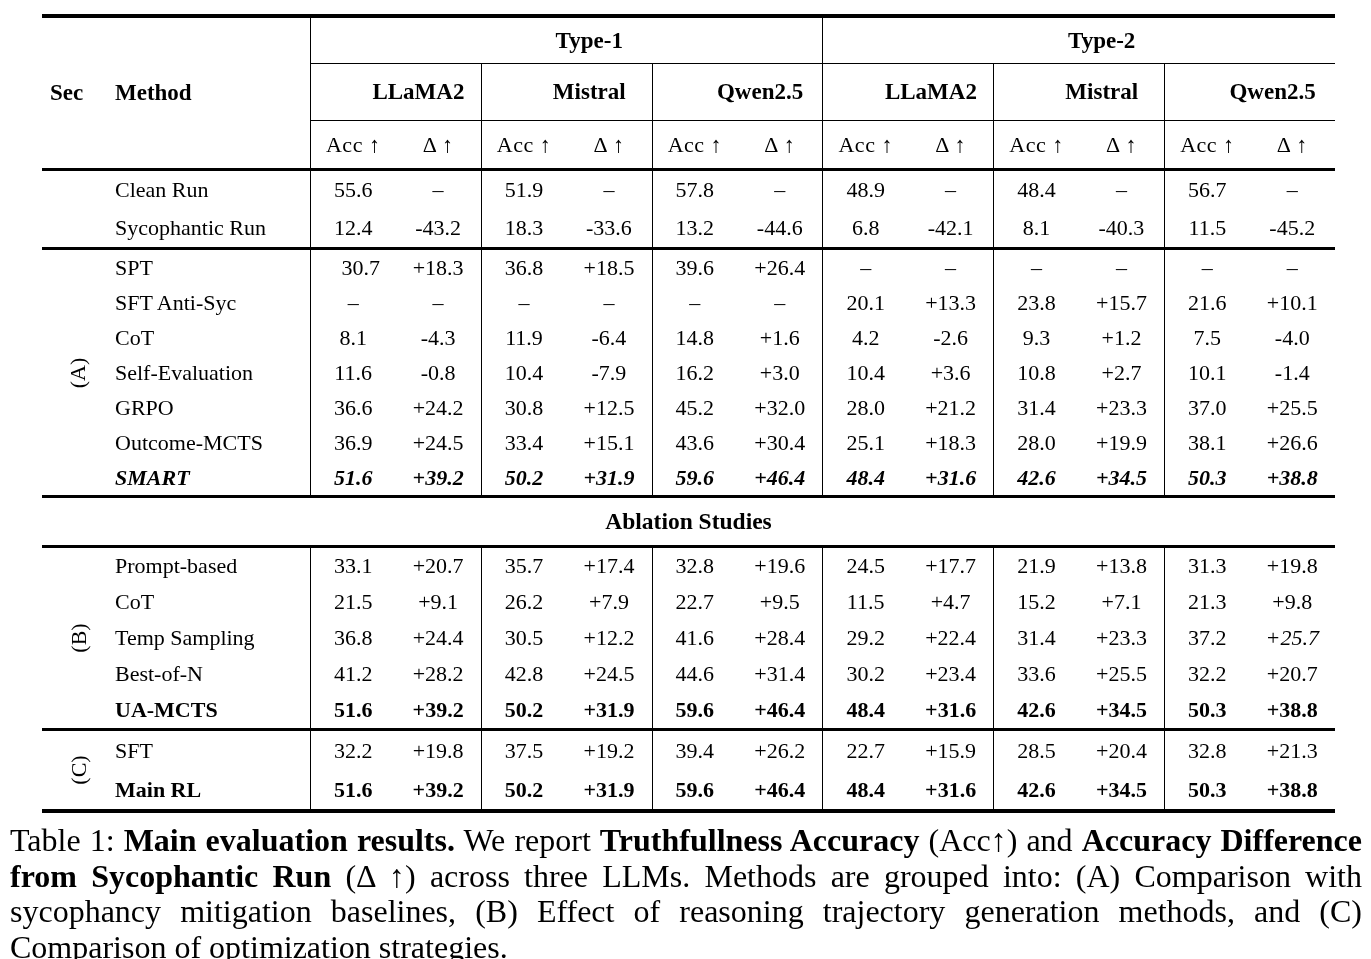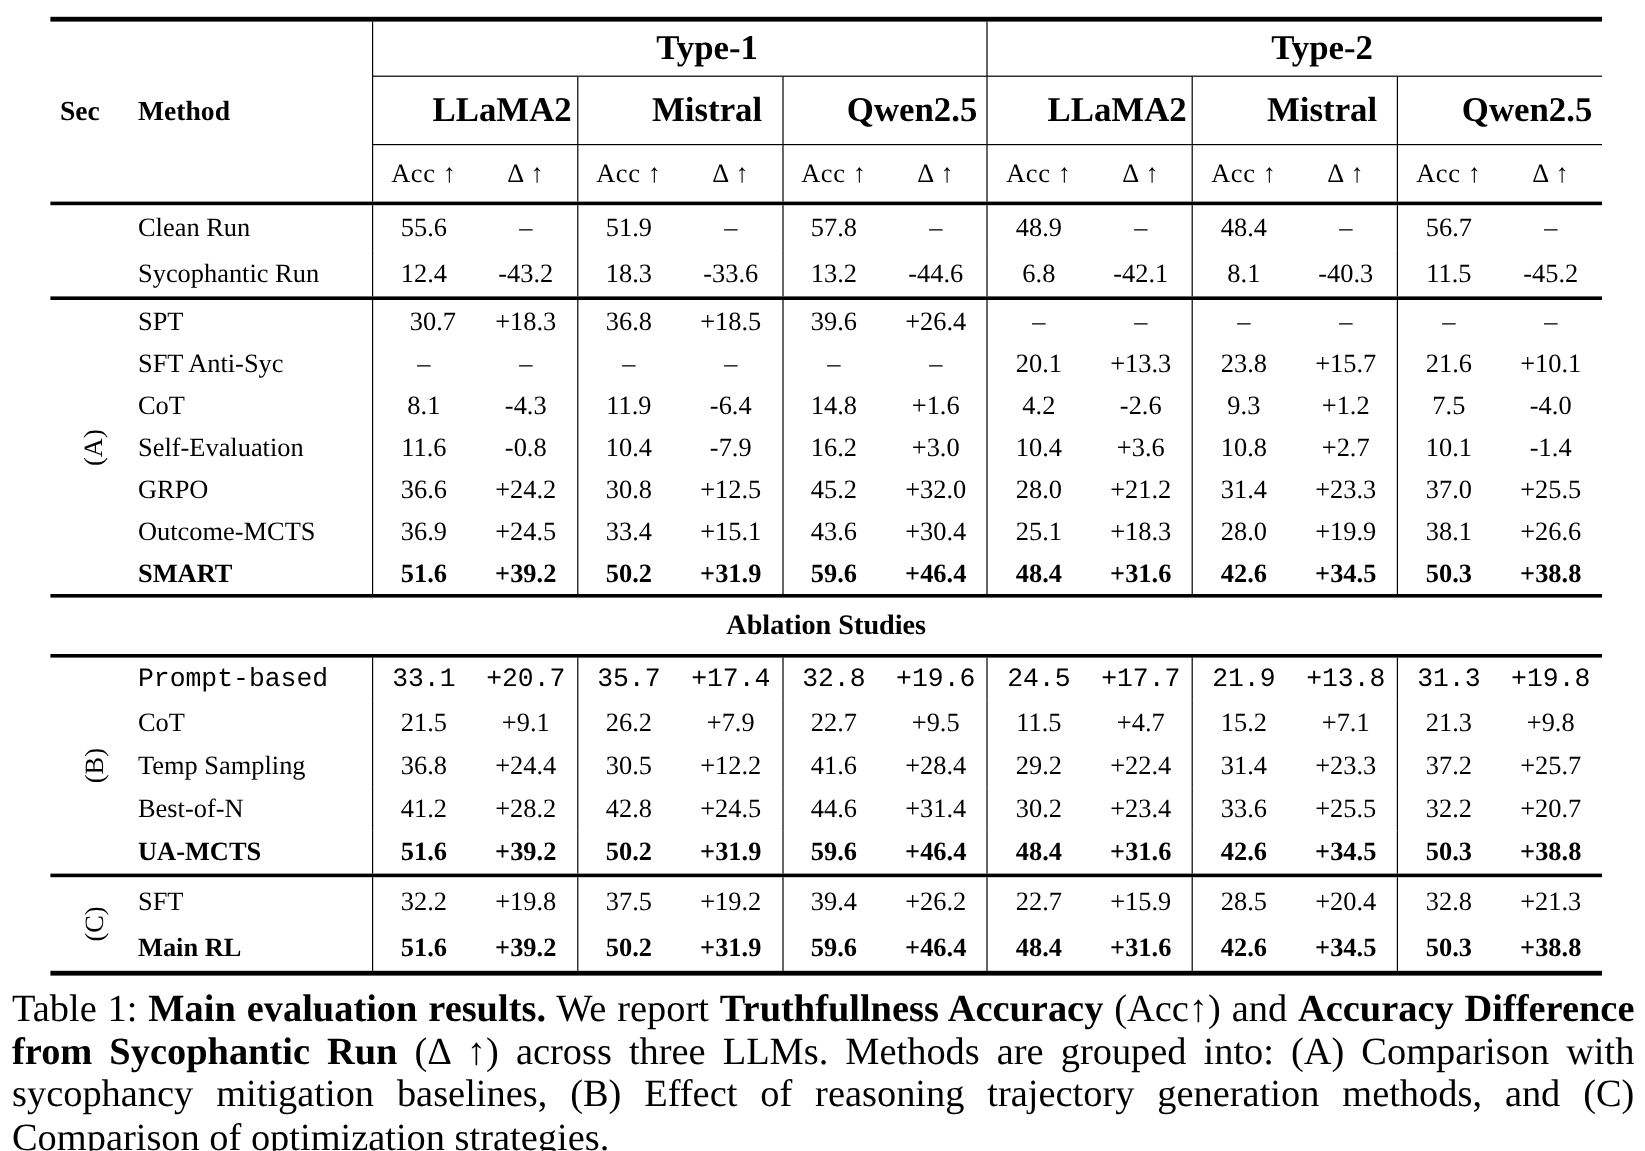--- a/index.html
+++ b/index.html
@@ -9,21 +9,21 @@
     -webkit-font-smoothing:antialiased;
   }
   #tbl{width:1293px;margin:14px 0 0 42px;}
   .grid{display:grid;grid-template-columns:73px 195px repeat(12,1fr);}
   .rule{background:#000;width:100%;}
   .r4{height:4px;}
   .r3{height:3px;}
   .cell{display:flex;align-items:center;}
   .hlabel{font-weight:bold;font-size:23px;padding-left:8px;}
   .hlabel.methodcol{padding-left:0;}
-  .hc{justify-content:center;font-weight:bold;font-size:29px;padding-left:45px;}
+  .hc{justify-content:center;font-weight:bold;font-size:23px;padding-left:45px;}
   .bb{border-bottom:1.5px solid #000;}
   .vb{border-left:1.5px solid #000;}
   .mc{justify-content:center;font-size:22px;letter-spacing:0.5px;}
   .row .cell{font-size:22px;}
   .method{grid-column:2;}
   .val{justify-content:center;}
   .bold .cell{font-weight:bold;}
   .block{position:relative;}
   .seclabel{position:absolute;left:0;top:0;bottom:0;width:73px;
     display:flex;align-items:center;justify-content:center;font-size:22px;}
@@ -184,21 +184,21 @@
         <div class="cell val" style="grid-column: 6;">+15.1</div>
         <div class="cell val vb" style="grid-column: 7; text-align: right;">43.6</div>
         <div class="cell val" style="grid-column: 8;">+30.4</div>
         <div class="cell val vb" style="grid-column: 9;">25.1</div>
         <div class="cell val" style="grid-column: 10;">+18.3</div>
         <div class="cell val vb" style="grid-column: 11;">28.0</div>
         <div class="cell val" style="grid-column: 12;">+19.9</div>
         <div class="cell val vb" style="grid-column: 13;">38.1</div>
         <div class="cell val" style="grid-column: 14;">+26.6</div>
       </div>
-      <div class="grid row bold" style="height: 35px;">
+      <div class="grid row bold" style="height: 35px; font-style: italic;">
         <div class="cell method">SMART</div>
         <div class="cell val vb" style="grid-column: 3;">51.6</div>
         <div class="cell val" style="grid-column: 4;">+39.2</div>
         <div class="cell val vb" style="grid-column: 5;">50.2</div>
         <div class="cell val" style="grid-column: 6;">+31.9</div>
         <div class="cell val vb" style="grid-column: 7;">59.6</div>
         <div class="cell val" style="grid-column: 8;">+46.4</div>
         <div class="cell val vb" style="grid-column: 9;">48.4</div>
         <div class="cell val" style="grid-column: 10;">+31.6</div>
         <div class="cell val vb" style="grid-column: 11;">42.6</div>
@@ -207,21 +207,21 @@
         <div class="cell val" style="grid-column: 14;">+38.8</div>
       </div>
     </div>
     <div class="rule r3"></div>
     <div class="banner">Ablation Studies</div>
     <div class="rule r3"></div>
     <div class="block">
       <div class="seclabel">
         <span>(B)</span>
       </div>
-      <div class="grid row" style="height: 36px; font-family: Liberation Mono, monospace;">
+      <div class="grid row" style="height: 36px;">
         <div class="cell method">Prompt-based</div>
         <div class="cell val vb" style="grid-column: 3;">33.1</div>
         <div class="cell val" style="grid-column: 4;">+20.7</div>
         <div class="cell val vb" style="grid-column: 5;">35.7</div>
         <div class="cell val" style="grid-column: 6;">+17.4</div>
         <div class="cell val vb" style="grid-column: 7;">32.8</div>
         <div class="cell val" style="grid-column: 8;">+19.6</div>
         <div class="cell val vb" style="grid-column: 9;">24.5</div>
         <div class="cell val" style="grid-column: 10;">+17.7</div>
         <div class="cell val vb" style="grid-column: 11;">21.9</div>
@@ -250,21 +250,21 @@
         <div class="cell val" style="grid-column: 4;">+24.4</div>
         <div class="cell val vb" style="grid-column: 5;">30.5</div>
         <div class="cell val" style="grid-column: 6;">+12.2</div>
         <div class="cell val vb" style="grid-column: 7;">41.6</div>
         <div class="cell val" style="grid-column: 8;">+28.4</div>
         <div class="cell val vb" style="grid-column: 9;">29.2</div>
         <div class="cell val" style="grid-column: 10;">+22.4</div>
         <div class="cell val vb" style="grid-column: 11;">31.4</div>
         <div class="cell val" style="grid-column: 12;">+23.3</div>
         <div class="cell val vb" style="grid-column: 13;">37.2</div>
-        <div class="cell val" style="grid-column: 14;">+25.7</div>
+        <div class="cell val" style="grid-column: 14; font-style: italic;">+25.7</div>
       </div>
       <div class="grid row" style="height: 36px;">
         <div class="cell method">Best-of-N</div>
         <div class="cell val vb" style="grid-column: 3;">41.2</div>
         <div class="cell val" style="grid-column: 4;">+28.2</div>
         <div class="cell val vb" style="grid-column: 5;">42.8</div>
         <div class="cell val" style="grid-column: 6;">+24.5</div>
         <div class="cell val vb" style="grid-column: 7;">44.6</div>
         <div class="cell val" style="grid-column: 8;">+31.4</div>
         <div class="cell val vb" style="grid-column: 9;">30.2</div>

